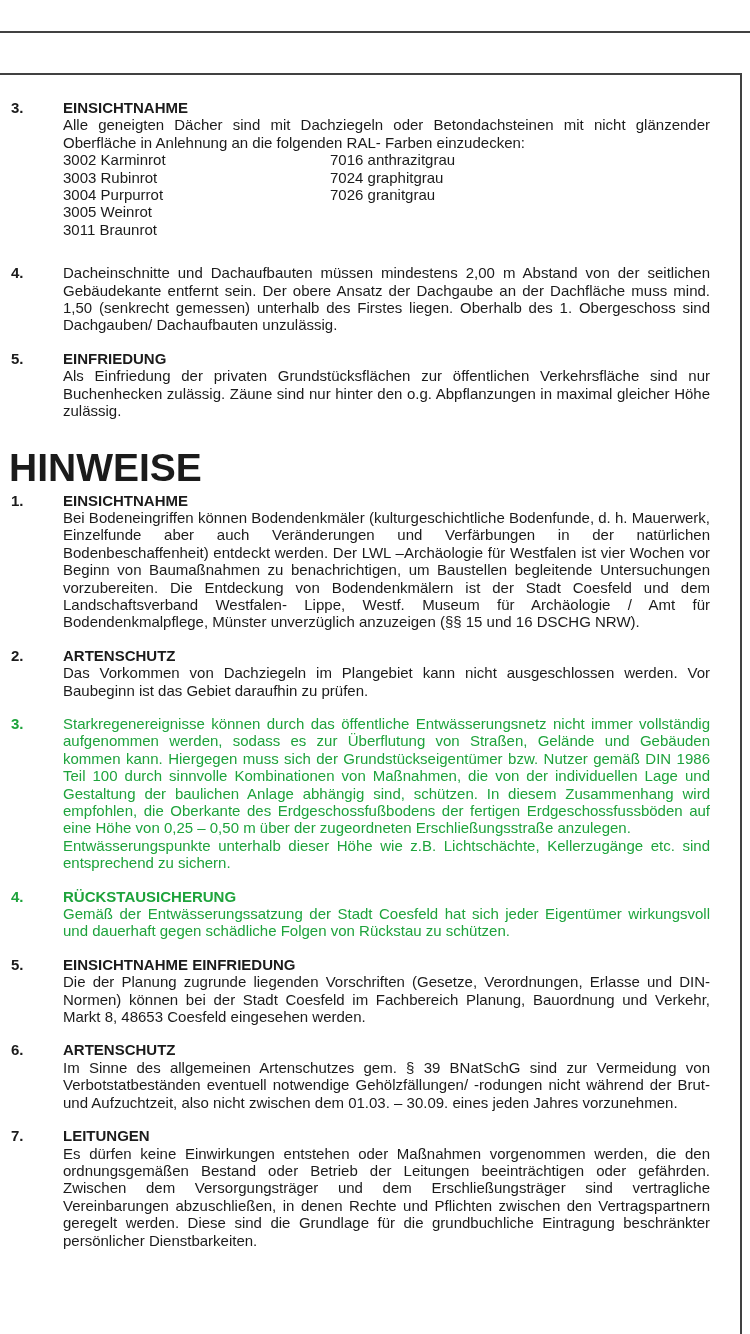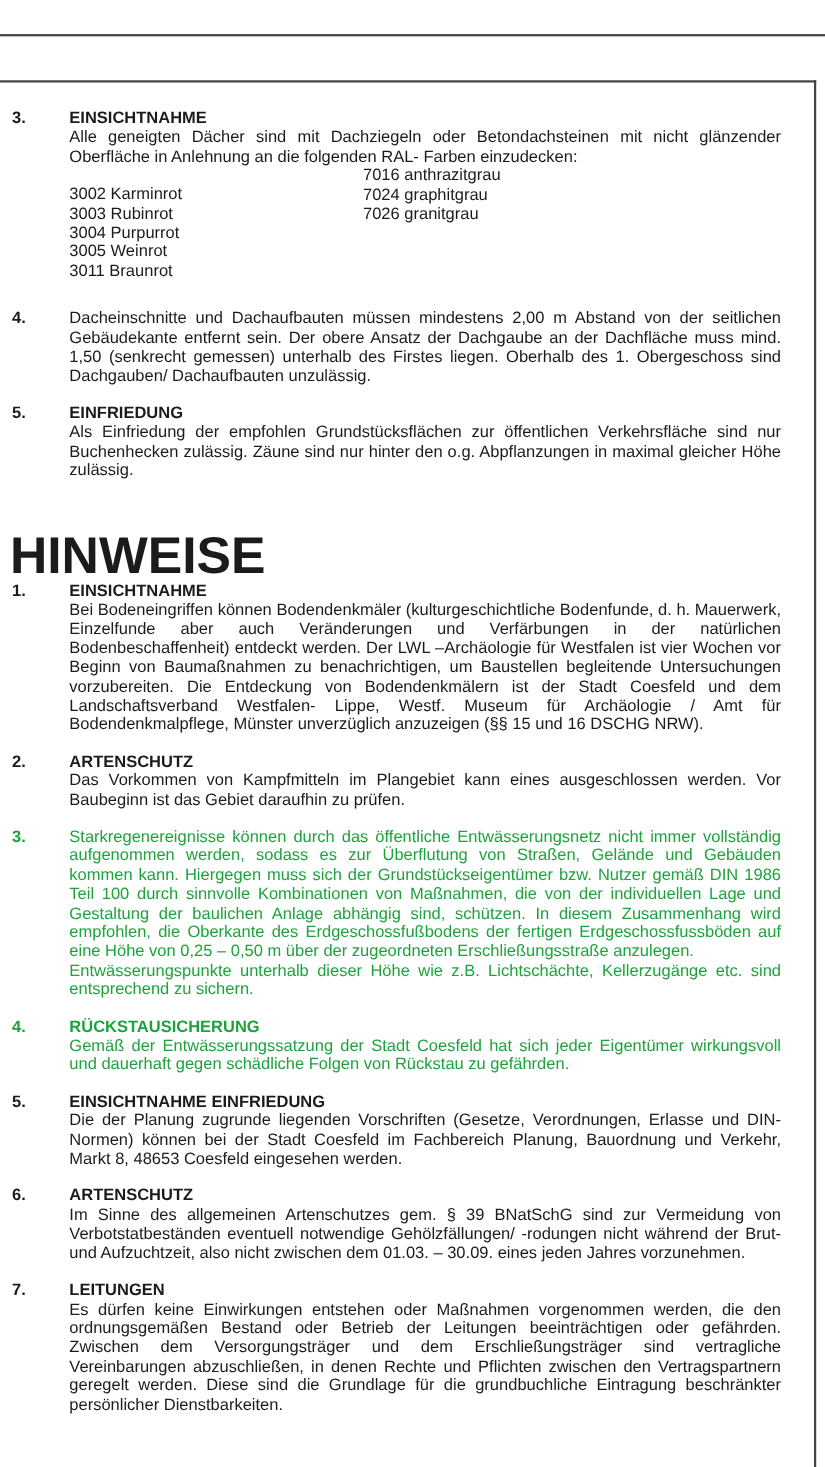--- a/index.html
+++ b/index.html
@@ -29,25 +29,25 @@
     font-size: 15px; font-weight: bold; line-height: 17.4px;
   }
   .sec-body { flex: 1; min-width: 0; }
   .sec-title { font-size: 15px; font-weight: bold; line-height: 17.4px; }
   .sec-para {
     margin: 0; font-size: 15px; line-height: 17.4px;
     text-align: justify;
   }
   .ral-block { margin: 0 0 10px 0; }
   .ral-col { display: inline-block; vertical-align: top; font-size: 15px; line-height: 17.4px; }
-  .ral-left { width: 267px; margin-top: 17px; }
+  .ral-left { width: 267px; }
   .ral-item { white-space: nowrap; }
   .hinweise-title {
-    font-size: 47px; line-height: 40px; font-weight: bold;
-    margin: 48px 0 4px -2px;
+    font-size: 39px; line-height: 40px; font-weight: bold;
+    margin: 28px 0 4px -2px;
   }
 </style>
 </head>
 <body>
 
 <div>
   <div class="top-rule"></div>
   <div class="doc-frame">
     <div>
   <div class="section">
@@ -63,55 +63,55 @@
     <div class="sec-num">4.</div>
     <div class="sec-body">
     <p class="sec-para">Dacheinschnitte und Dachaufbauten müssen mindestens 2,00 m Abstand von der seitlichen Gebäudekante entfernt sein. Der obere Ansatz der Dachgaube an der Dachfläche muss mind. 1,50 (senkrecht gemessen) unterhalb des Firstes liegen. Oberhalb des 1. Obergeschoss sind Dachgauben/ Dachaufbauten unzulässig.</p>
           </div>
   </div>
 
   <div class="section">
     <div class="sec-num">5.</div>
     <div class="sec-body">
       <div class="sec-title">EINFRIEDUNG</div>
-    <p class="sec-para">Als Einfriedung der empfohlen Grundstücksflächen zur öffentlichen Verkehrsfläche sind nur Buchenhecken zulässig. Zäune sind nur hinter den o.g. Abpflanzungen in maximal gleicher Höhe zulässig.</p>
+    <p class="sec-para">Als Einfriedung der privaten Grundstücksflächen zur öffentlichen Verkehrsfläche sind nur Buchenhecken zulässig. Zäune sind nur hinter den o.g. Abpflanzungen in maximal gleicher Höhe zulässig.</p>
           </div>
   </div>
 </div>
     <div class="hinweise-title">HINWEISE</div>
     <div>
   <div class="section">
     <div class="sec-num">1.</div>
     <div class="sec-body">
       <div class="sec-title">EINSICHTNAHME</div>
     <p class="sec-para">Bei Bodeneingriffen können Bodendenkmäler (kulturgeschichtliche Bodenfunde, d. h. Mauerwerk, Einzelfunde aber auch Veränderungen und Verfärbungen in der natürlichen Bodenbeschaffenheit) entdeckt werden. Der LWL –Archäologie für Westfalen ist vier Wochen vor Beginn von Baumaßnahmen zu benachrichtigen, um Baustellen begleitende Untersuchungen vorzubereiten. Die Entdeckung von Bodendenkmälern ist der Stadt Coesfeld und dem Landschaftsverband Westfalen- Lippe, Westf. Museum für Archäologie / Amt für Bodendenkmalpflege, Münster unverzüglich anzuzeigen (§§ 15 und 16 DSCHG NRW).</p>
           </div>
   </div>
 
   <div class="section">
     <div class="sec-num">2.</div>
     <div class="sec-body">
       <div class="sec-title">ARTENSCHUTZ</div>
-    <p class="sec-para">Das Vorkommen von Kampfmitteln im Plangebiet kann eines ausgeschlossen werden. Vor Baubeginn ist das Gebiet daraufhin zu prüfen.</p>
+    <p class="sec-para">Das Vorkommen von Dachziegeln im Plangebiet kann nicht ausgeschlossen werden. Vor Baubeginn ist das Gebiet daraufhin zu prüfen.</p>
           </div>
   </div>
 
   <div class="section green" style="color: rgb(30, 163, 60);">
     <div class="sec-num">3.</div>
     <div class="sec-body">
     <p class="sec-para">Starkregenereignisse können durch das öffentliche Entwässerungsnetz nicht immer vollständig aufgenommen werden, sodass es zur Überflutung von Straßen, Gelände und Gebäuden kommen kann. Hiergegen muss sich der Grundstückseigentümer bzw. Nutzer gemäß DIN 1986 Teil 100 durch sinnvolle Kombinationen von Maßnahmen, die von der individuellen Lage und Gestaltung der baulichen Anlage abhängig sind, schützen. In diesem Zusammenhang wird empfohlen, die Oberkante des Erdgeschossfußbodens der fertigen Erdgeschossfussböden auf eine Höhe von 0,25 – 0,50 m über der zugeordneten Erschließungsstraße anzulegen.</p>
             <p class="sec-para">Entwässerungspunkte unterhalb dieser Höhe wie z.B. Lichtschächte, Kellerzugänge etc. sind entsprechend zu sichern.</p>
           </div>
   </div>
 
   <div class="section green" style="color: rgb(30, 163, 60);">
     <div class="sec-num">4.</div>
     <div class="sec-body">
       <div class="sec-title">RÜCKSTAUSICHERUNG</div>
-    <p class="sec-para">Gemäß der Entwässerungssatzung der Stadt Coesfeld hat sich jeder Eigentümer wirkungsvoll und dauerhaft gegen schädliche Folgen von Rückstau zu gefährden.</p>
+    <p class="sec-para">Gemäß der Entwässerungssatzung der Stadt Coesfeld hat sich jeder Eigentümer wirkungsvoll und dauerhaft gegen schädliche Folgen von Rückstau zu schützen.</p>
           </div>
   </div>
 
   <div class="section">
     <div class="sec-num">5.</div>
     <div class="sec-body">
       <div class="sec-title">EINSICHTNAHME EINFRIEDUNG</div>
     <p class="sec-para">Die der Planung zugrunde liegenden Vorschriften (Gesetze, Verordnungen, Erlasse und DIN-Normen) können bei der Stadt Coesfeld im Fachbereich Planung, Bauordnung und Verkehr, Markt 8, 48653 Coesfeld eingesehen werden.</p>
           </div>
   </div>

